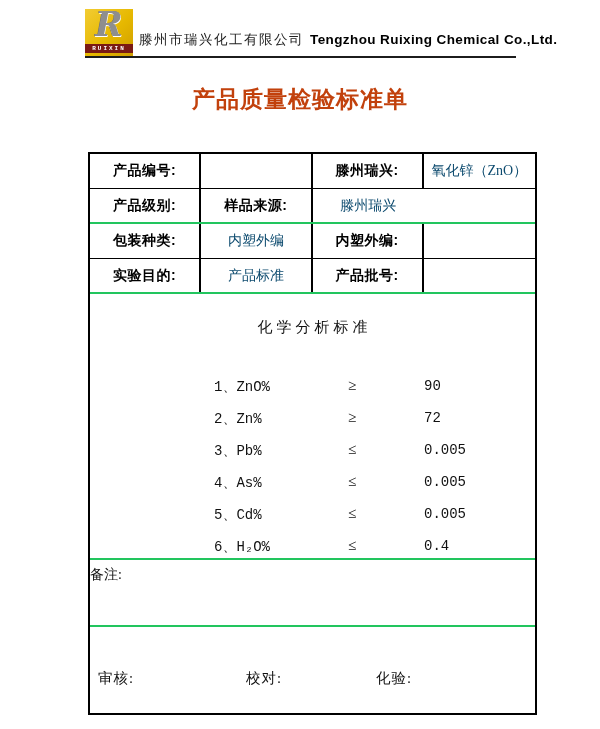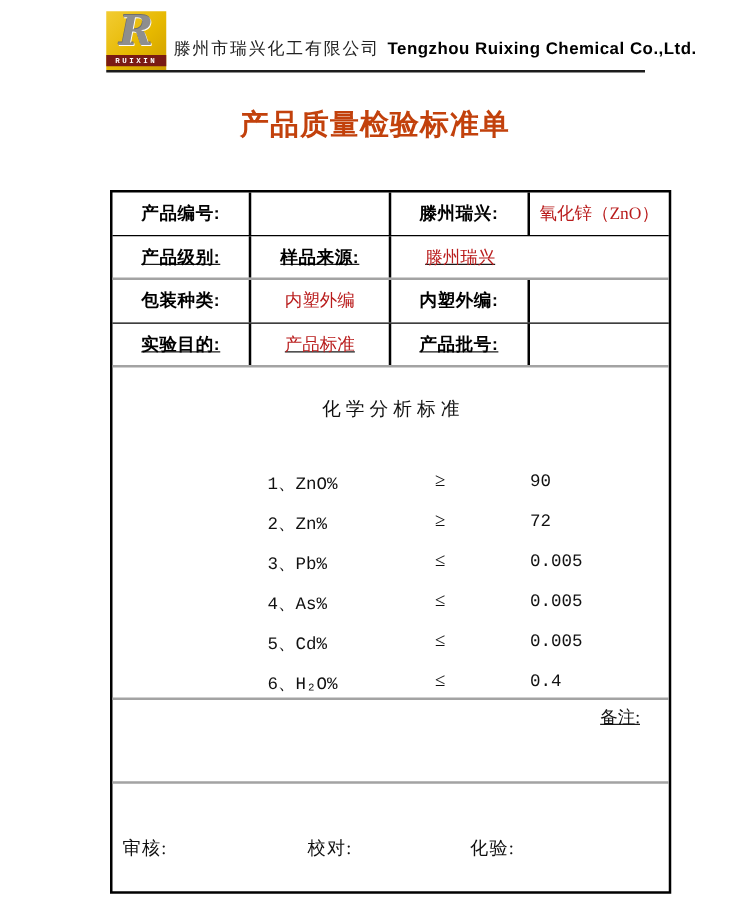--- a/index.html
+++ b/index.html
@@ -24,41 +24,41 @@
   
   #title{position:absolute;left:0;top:84px;width:100%;text-align:center;
         font-family:"Liberation Sans","DejaVu Sans",sans-serif;
         font-weight:bold;font-size:23px;letter-spacing:1px;color:#c2410c;}
 
   
   #doc-table{position:absolute;left:88px;top:152px;width:449px;height:563px;
         border:2px solid #000;box-sizing:border-box;display:flex;flex-direction:column;}
   .info-row{display:flex;height:35px;box-sizing:border-box;flex:none;}
   .bb1{border-bottom:1px solid #000;}
-  .bb2{border-bottom:2px solid #a3a3a3;text-decoration:underline;}
+  .bb2{border-bottom:2px solid #22c55e;}
   .cell{width:25%;box-sizing:border-box;display:flex;align-items:center;justify-content:center;}
   .vr{border-right:2px solid #000;}
   .cell-label{font-family:"Liberation Sans","DejaVu Sans",sans-serif;
         font-weight:bold;font-size:14px;letter-spacing:0.5px;color:#000;}
-  .cell-value{font-size:14px;color:#b91c1c;}
+  .cell-value{font-size:14px;color:#0c4a6e;}
 
   
   #analysis{position:relative;height:266px;box-sizing:border-box;flex:none;}
   #analysis-title{position:absolute;top:24px;left:0;width:100%;text-align:center;
         font-size:15px;letter-spacing:4px;text-indent:4px;color:#111;}
   #analysis-items{position:absolute;top:76px;left:0;width:100%;margin-left:16px;}
   .a-row{position:relative;height:32px;}
   .a-label,.a-value{position:absolute;top:8px;
         font-family:"Liberation Mono","DejaVu Sans Mono",monospace;font-size:14px;color:#111;}
   .a-label{left:108px;}
   .a-op{position:absolute;top:7px;left:242px;font-size:15px;color:#111;}
   .a-value{left:318px;}
 
   
-  #remarks{height:67px;box-sizing:border-box;flex:none;padding:5px 23px;text-align:right;}
+  #remarks{height:67px;box-sizing:border-box;flex:none;padding:5px 0;}
   #remarks .lbl{font-size:14px;color:#111;}
 
   
   #signoff{position:relative;flex:1;}
   .s-lbl{position:absolute;top:42px;font-size:14.5px;color:#111;letter-spacing:1px;}
   #s-review{left:8px;}
   #s-proofread{left:156px;}
   #s-assay{left:286px;}
 </style>
 </head>

